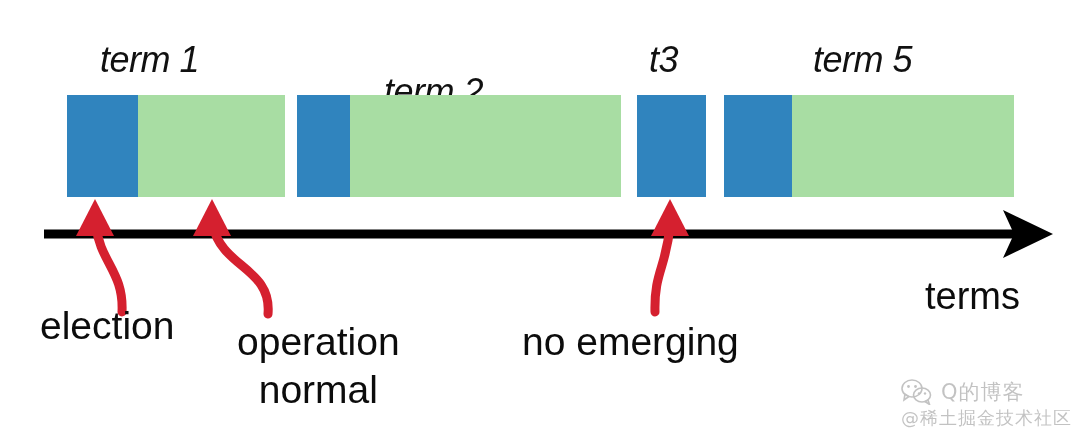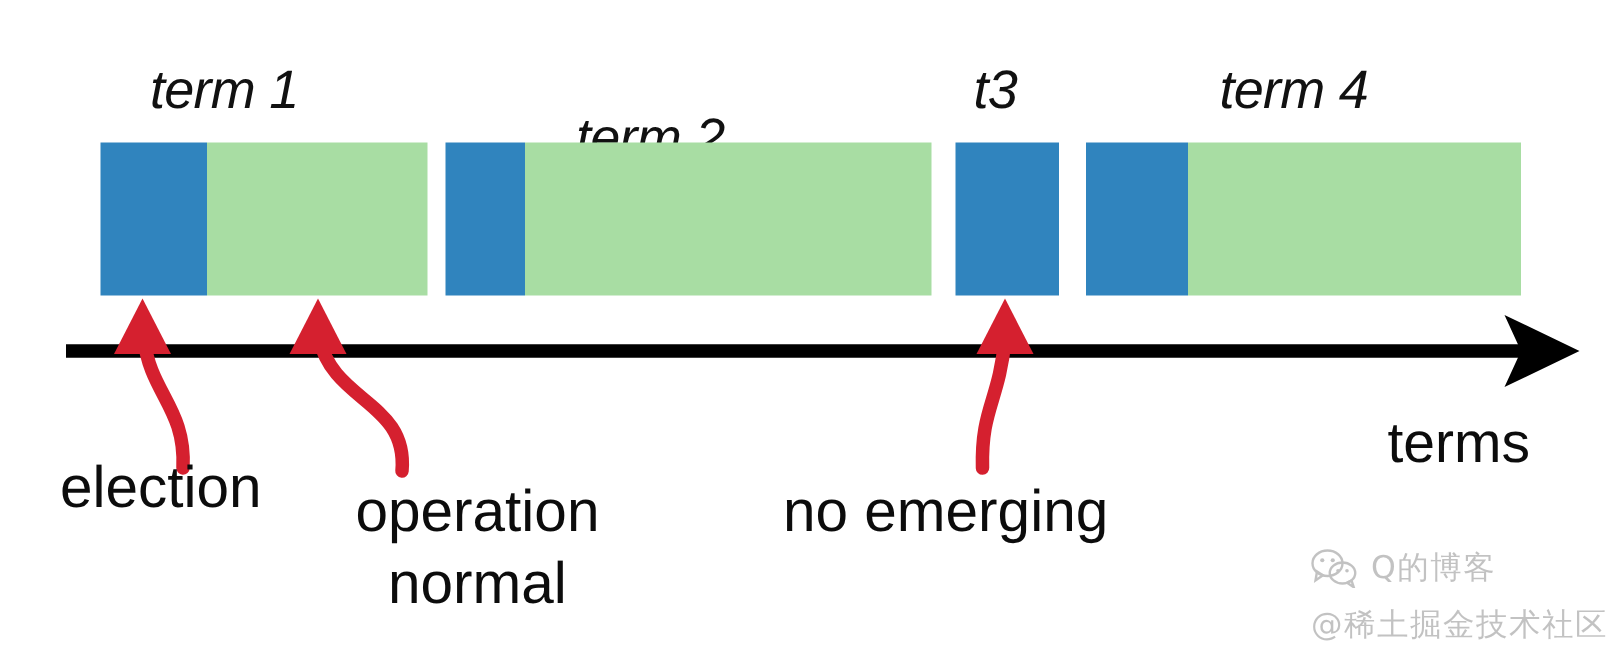--- a/index.html
+++ b/index.html
@@ -62,46 +62,46 @@
     right: 8px;
     bottom: 6px;
     opacity: 0.30;
     display: flex;
     flex-direction: column;
     align-items: flex-start;
     filter: grayscale(100%);
   }
   .wm-row1 {
     display: flex;
-    align-items: flex-end;
+    align-items: center;
     gap: 6px;
   }
   .wm-text1 {
     font-size: 21px;
     color: #3a3a3a;
     letter-spacing: 1px;
     font-family: "DejaVu Sans", sans-serif;
   }
   .wm-text2 {
-    font-size: 21px;
+    font-size: 18px;
     color: #3a3a3a;
     letter-spacing: 1px;
-    margin-top: 10px;
+    margin-top: 0;
     font-family: "DejaVu Sans", sans-serif;
   }
 </style>
 </head>
 <body>
 
 <div id="canvas">
 
   <div class="term-label" style="left:100px; top:42px;">term 1</div>
   <div class="term-label" style="left:384px; top:42px;margin-top:32px;">term 2</div>
   <div class="term-label" style="left:649px; top:42px;">t3</div>
-  <div class="term-label" style="left:813px; top:42px;">term 4</div>
+  <div class="term-label" style="left:813px; top:42px;">term 5</div>
 
   <div class="bar" style="left:67px; width:218px;">
     <div class="seg" style="left:0px; width:71px; background:#3084be;"></div>
     <div class="seg" style="left:71px; width:147px; background:#a8dda3;"></div>
   </div>
 
   <div class="bar" style="left:297px; width:324px;">
     <div class="seg" style="left:0px; width:53px; background:#3084be;"></div>
     <div class="seg" style="left:53px; width:271px; background:#a8dda3;"></div>
   </div>

